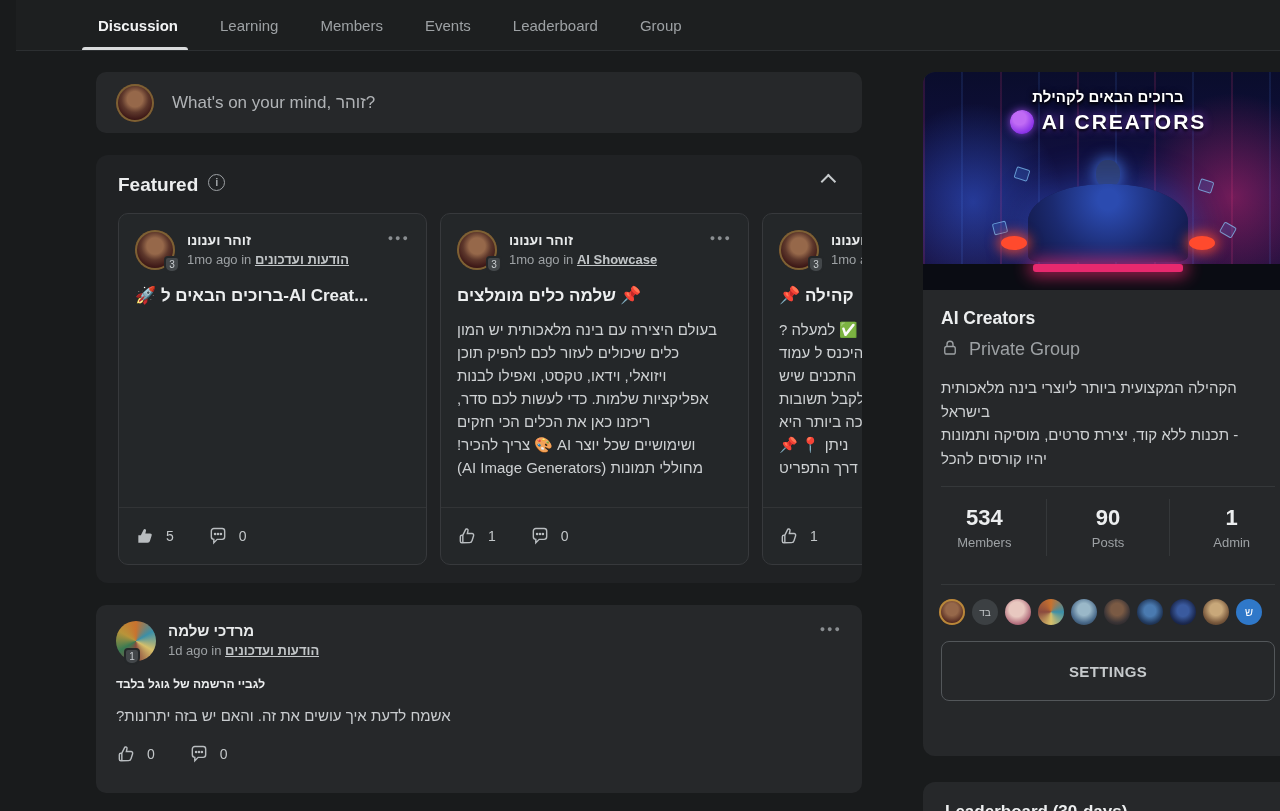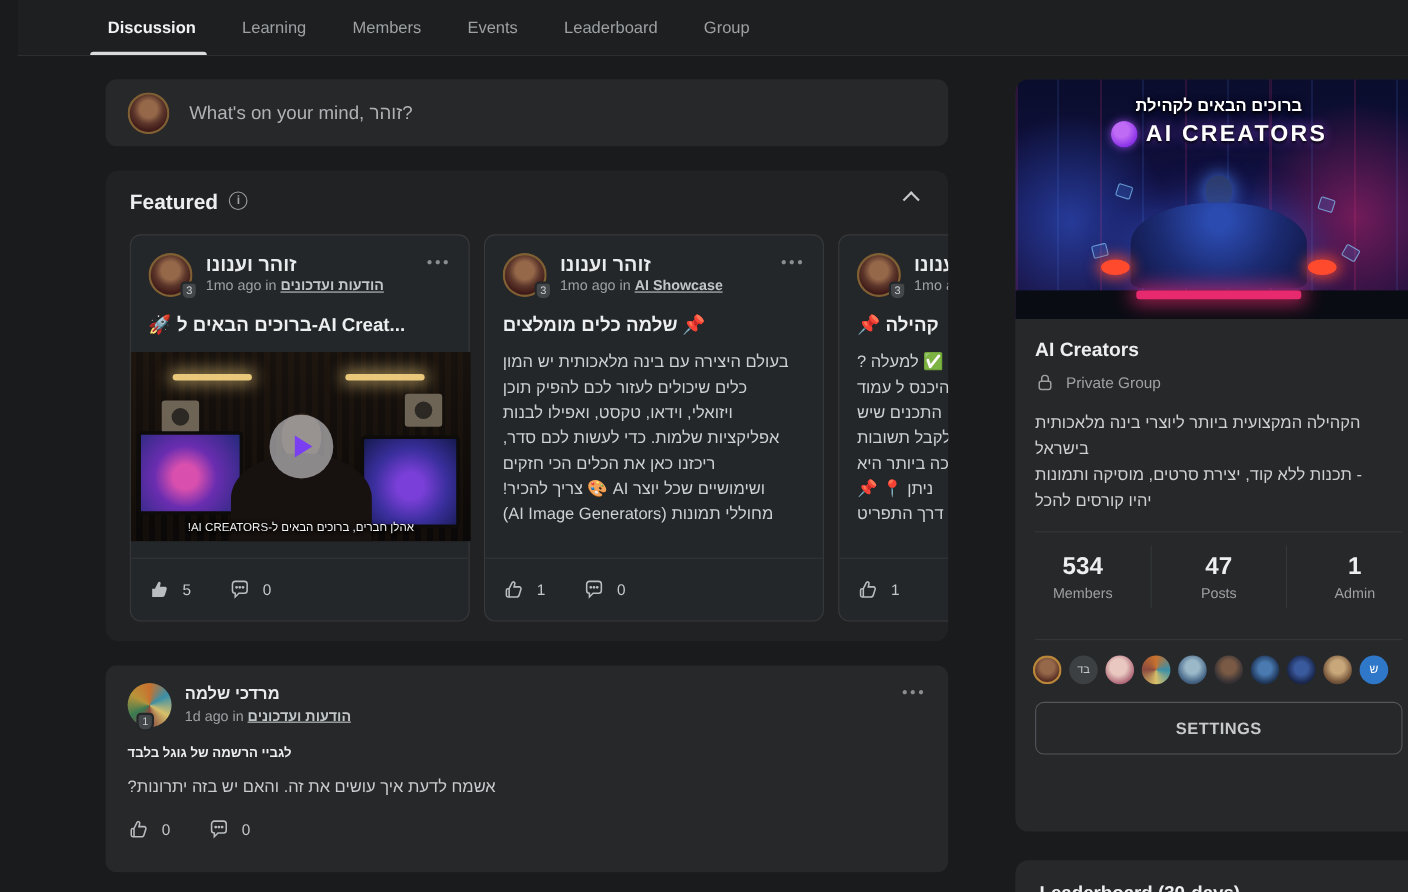--- a/index.html
+++ b/index.html
@@ -39,21 +39,21 @@
   .fcard { width:309px; height:352px; background:#242729; border:1px solid #37393c; border-radius:10px;
            padding:16px 16px 0 16px; display:flex; flex-direction:column; position:relative; }
   .fcard-head { display:flex; align-items:flex-start; }
   .av-wrap { position:relative; flex:none; }
   .fcard .avatar { width:40px; height:40px; }
   .badge { position:absolute; right:-5px; bottom:-3px; min-width:16px; height:17px; background:#43474a;
            border:2px solid #242729; border-radius:4px 4px 7px 7px; color:#c9cdd0; font-size:10px;
            display:flex; align-items:center; justify-content:center; padding:0 2px; }
   .badge.left { right:auto; left:8px; bottom:-4px; }
   .fcard-names { margin-left:12px; overflow:hidden; white-space:nowrap; }
-  .author { font-size:18px; font-weight:bold; color:#e8eaeb; line-height:20px; }
+  .author { font-size:14px; font-weight:bold; color:#e8eaeb; line-height:20px; }
   .meta { font-size:13px; color:#9da1a4; line-height:19px; white-space:nowrap; }
   .meta b { color:#c2c6c8;text-decoration:underline; }
   .dots { margin-left:auto; color:#8a8e91; font-size:9px; letter-spacing:2px; cursor:pointer; line-height:16px; }
   .fcard-title { margin-top:15px; font-size:17px; font-weight:bold; color:#eceeef; white-space:nowrap;
                  overflow:hidden; }
   .fcard-body { margin-top:12px; font-size:15px; line-height:23px; color:#ced1d3; white-space:pre-line;
                 text-align:left; overflow:hidden; flex:1; }
   .fcard-footer { height:57px; border-top:1px solid #323436; margin:0 -16px; padding:0 16px; display:flex;
                   align-items:center; flex:none; }
   .react { display:flex; align-items:center; gap:11px; margin-right:34px; cursor:pointer; }
@@ -128,21 +128,21 @@
   .bn-brand-row { position:absolute; left:0; right:0; top:38px; display:flex; align-items:center;
             justify-content:center; gap:8px; }
   .brain-icon { width:24px; height:24px; border-radius:50%;
             background:radial-gradient(circle at 40% 35%, #c06bf5 0 30%, #8b34e8 70%, #5c1fae 100%);
             box-shadow:0 0 8px rgba(170,80,255,.8); }
   .bn-brand { font-size:21px; font-weight:bold; letter-spacing:2px; color:#fff;
             text-shadow:0 2px 3px #000, 0 0 10px rgba(170,80,255,.7); }
 
   .group-info { padding:18px 18px 0 18px; }
   .group-name { font-size:17.5px; font-weight:bold; color:#eceeef; }
-  .privacy-row { display:flex; align-items:center; gap:10px; margin-top:10px; color:#9da1a4; font-size:14px; }
+  .privacy-row { display:flex; gap:10px; margin-top:10px; color:#9da1a4; font-size:18px; }
   .group-desc { margin-top:16px; font-size:15px; line-height:23.5px; color:#ced1d3; white-space:pre-line;
             text-align:left; }
   .hdivider { border-top:1px solid #35383a; margin:16px 18px 0 18px; }
   .stats-row { display:flex; padding:12px 0; }
   .stat { flex:1; text-align:center; padding:6px 0; }
   .stat + .stat { border-left:1px solid #35383a; }
   .stat-value { font-size:22px; font-weight:bold; color:#eceeef; }
   .stat-label { font-size:13px; color:#9da1a4; margin-top:4px; }
   .avatars-row { display:flex; gap:7px; padding:14px 16px 2px 16px; }
   .mini-av { width:26px; height:26px; border-radius:50%; flex:none; display:flex; align-items:center;
@@ -150,21 +150,21 @@
   .avatars-row .mini-av:nth-child(1){ background:radial-gradient(circle at 50% 40%,#96684a 0 30%,#4a201a 70%,#2a0d0f 100%); box-shadow:inset 0 0 0 2px #b8883a; }
   .avatars-row .mini-av:nth-child(2){ background:#3c4043; }
   .avatars-row .mini-av:nth-child(3){ background:radial-gradient(circle at 45% 40%,#e8c8c0 0 35%,#b06a7a 70%,#6a3a4a 100%); }
   .avatars-row .mini-av:nth-child(4){ background:conic-gradient(#c9722e,#3a8fa8,#d8c06a,#8a4a3e,#c9722e); }
   .avatars-row .mini-av:nth-child(5){ background:radial-gradient(circle at 50% 40%,#9ab8c8 0 30%,#4a6a8a 65%,#22303e 100%); }
   .avatars-row .mini-av:nth-child(6){ background:radial-gradient(circle at 50% 40%,#7a5a44 0 30%,#3a3436 65%,#1c1c1e 100%); }
   .avatars-row .mini-av:nth-child(7){ background:radial-gradient(circle at 50% 45%,#4a7ab0 0 30%,#223a5e 65%,#10141e 100%); }
   .avatars-row .mini-av:nth-child(8){ background:radial-gradient(circle at 50% 45%,#3a5a9e 0 30%,#1c2a52 65%,#0c101e 100%); }
   .avatars-row .mini-av:nth-child(9){ background:radial-gradient(circle at 50% 40%,#c8a87a 0 30%,#7a5a3e 65%,#3a2a1c 100%); }
   .avatars-row .mini-av:nth-child(10){ background:#2f78c9; color:#fff; font-size:11px; }
-  .btn { margin:14px 18px 0 18px; height:48px; border-radius:8px; display:flex; align-items:center;
+  .btn { margin:14px 18px 0 18px; height:60px; border-radius:8px; display:flex; align-items:center;
          justify-content:center; font-size:15px; font-weight:bold; letter-spacing:.4px; cursor:pointer; }
   .btn-settings { border:1px solid #53575a; color:#c6cacc; background:transparent; }
   .btn-invite { background:#3a3e41; color:#eceeef; height:46px; }
 
   .lbcard { top:782px; height:60px; padding:20px 22px; }
   .lb-title { font-size:17px; font-weight:bold; color:#eceeef; }
 </style>
 </head>
 <body>
 
@@ -199,33 +199,20 @@
             <div class="avatar av-zohar"></div>
             <div class="badge">3</div>
           </div>
           <div class="fcard-names">
             <div class="author">זוהר וענונו</div>
             <div class="meta"><span>1mo ago in </span><b>הודעות ועדכונים</b></div>
           </div>
           <div class="dots">●●●</div>
         </div>
         <div class="fcard-title">🚀 ברוכים הבאים ל-AI Creat...</div>
-        <div class="vthumb">
-          <div class="vt-slats"></div>
-          <div class="vt-light" style="left:38px;"></div>
-          <div class="vt-light" style="right:42px;"></div>
-          <div class="vt-speaker" style="left:28px;top:44px;"></div>
-          <div class="vt-speaker" style="right:26px;top:38px;"></div>
-          <div class="vt-mon l"></div>
-          <div class="vt-mon r"></div>
-          <div class="vt-head"></div>
-          <div class="vt-body"></div>
-          <div class="vt-play"></div>
-          <div class="vt-caption">אהלן חברים, ברוכים הבאים ל-AI CREATORS!</div>
-        </div>
         <div style="flex:1"></div>
         <div class="fcard-footer">
           <div class="react">
             <svg class="icon-svg" width="20" height="20" viewBox="0 0 24 24">
                 <path d="M4 11h3v9H4zM7 11l3.3-6.6c.4-.8 1.4-1.1 2.2-.6.6.4.9 1.1.7 1.8L12.4 9H18a2 2 0 0 1 1.9 2.6l-1.9 6A3 3 0 0 1 15.1 20H7z" fill="#b9bdc0"></path>
               </svg>
             <span class="cnt">5</span>
           </div>
           <div class="react">
             <svg class="icon-svg" width="20" height="20" viewBox="0 0 24 24" fill="none" stroke="#b9bdc0" stroke-width="1.7">
@@ -379,21 +366,21 @@
 תכנות ללא קוד, יצירת סרטים, מוסיקה ותמונות -
 יהיו קורסים להכל</div>
     </div>
     <div class="hdivider"></div>
     <div class="stats-row">
       <div class="stat">
         <div class="stat-value">534</div>
         <div class="stat-label">Members</div>
       </div>
       <div class="stat">
-        <div class="stat-value">47</div>
+        <div class="stat-value">90</div>
         <div class="stat-label">Posts</div>
       </div>
       <div class="stat">
         <div class="stat-value">1</div>
         <div class="stat-label">Admin</div>
       </div>
     </div>
     <div class="hdivider"></div>
     <div class="avatars-row">
       <div class="mini-av"></div>

